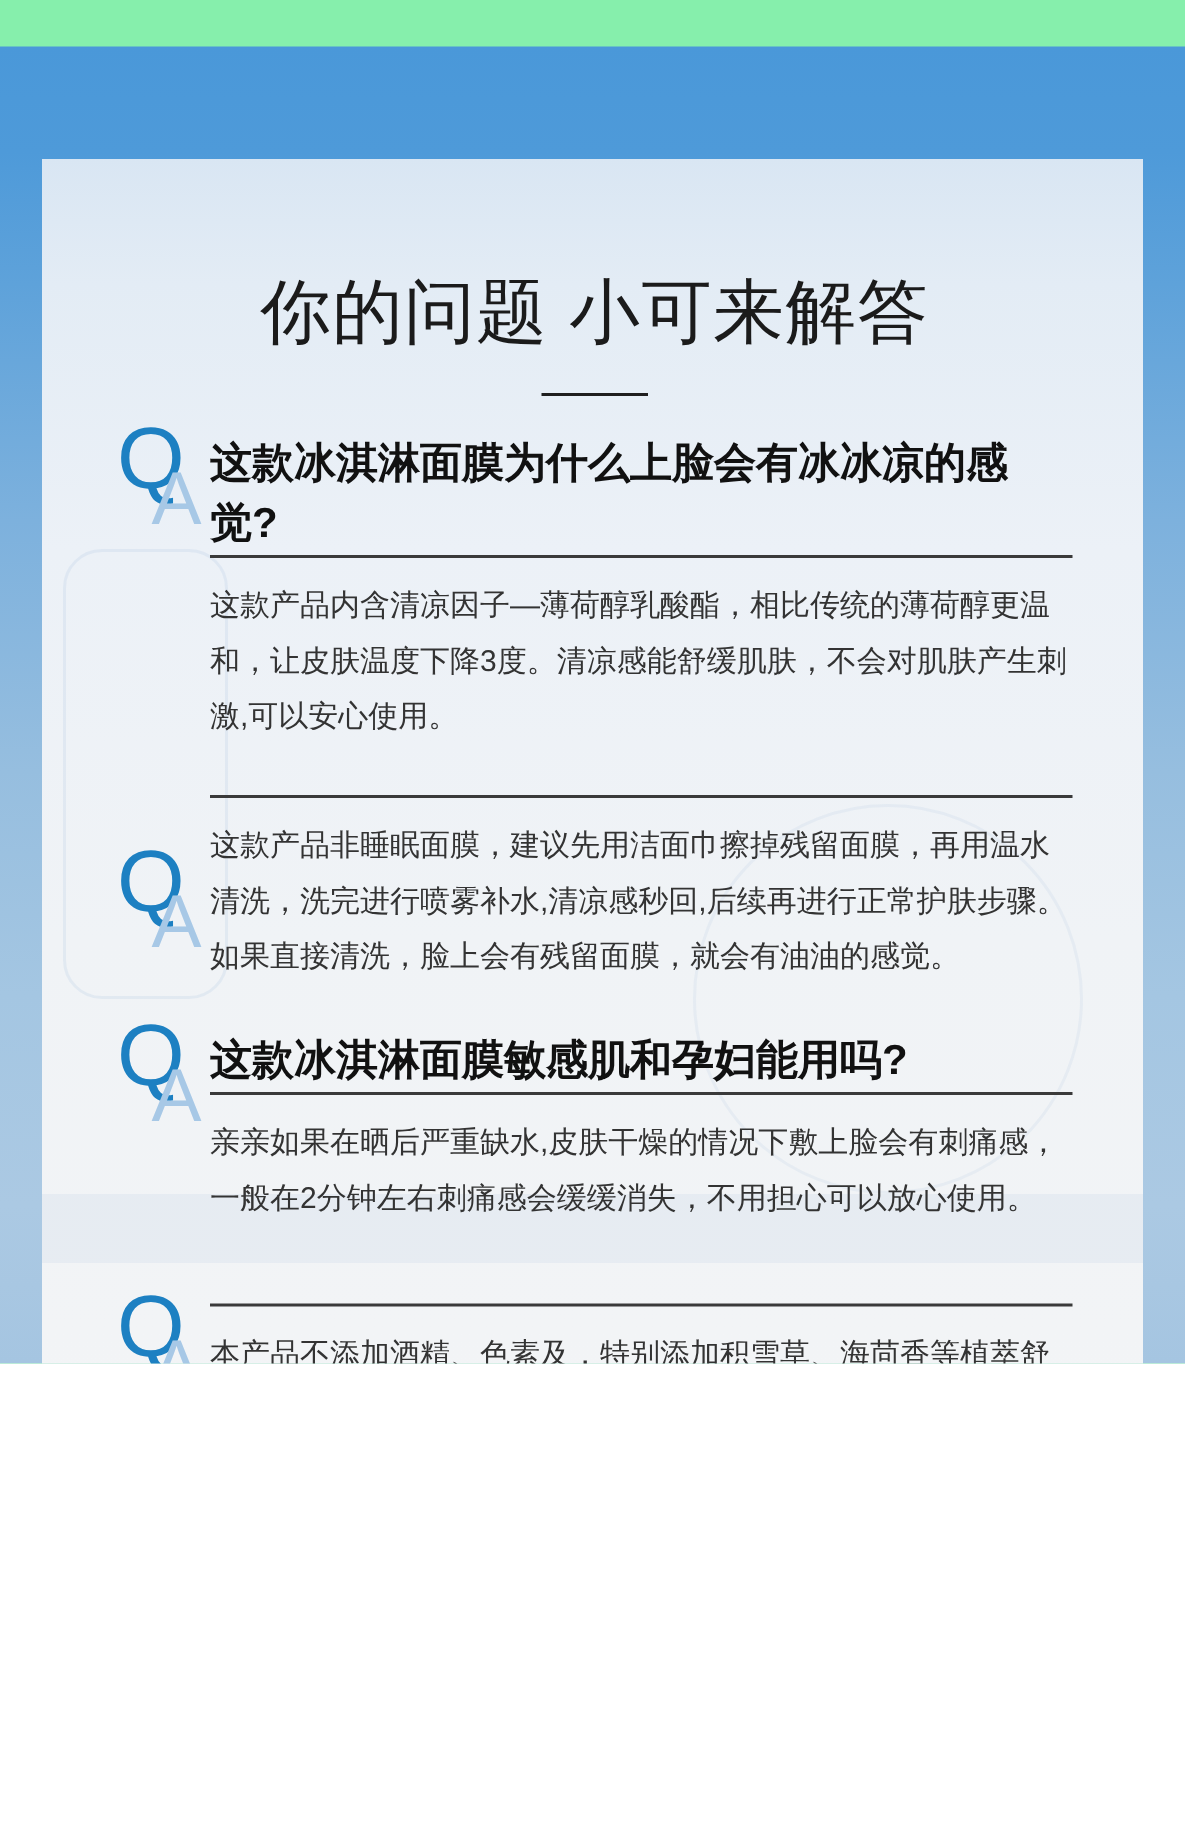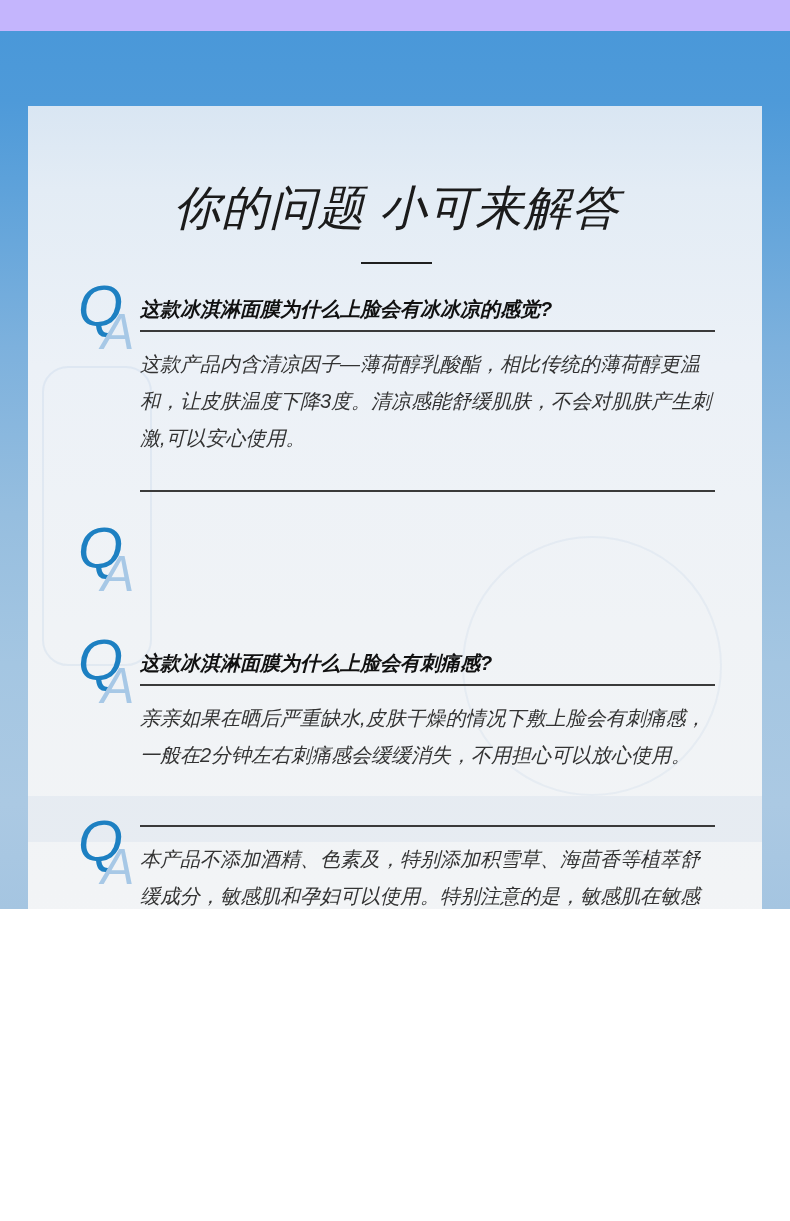--- a/index.html
+++ b/index.html
@@ -3,23 +3,22 @@
 <meta charset="utf-8">
 <style>
   * { box-sizing: border-box; }
   html, body { margin: 0; padding: 0; }
   body { font-family: "Liberation Sans", "DejaVu Sans", sans-serif; }
 
   .page {
     position: relative;
     width: 790px;
     height: 909px;
-    background: #c4b5fd;
+    background: #86efac;
     overflow: hidden;
-    font-style: italic;
   }
 
   
   .bg {
     position: absolute;
     left: 0; right: 0;
     top: 31px; bottom: 0;
     background: linear-gradient(180deg,
       #4a98d9 0%, #4e9ad9 8%, #5ea2da 18%,
       #7db1dd 36%, #96bedf 55%, #a4c6e2 72%,
@@ -136,21 +135,21 @@
   .qa-badge .a {
     position: absolute; left: 23px; top: 24px;
     font-size: 50px; line-height: 1;
     font-weight: 400;
     color: #a7c8e6;
   }
 
   .qa-content { flex: 1; min-width: 0; }
   .qa-question {
     margin: 0;
-    font-size: 20px;
+    font-size: 28px;
     line-height: 40px;
     font-weight: 700;
     color: #111111;
   }
   .qa-underline {
     height: 0;
     border-bottom: 2px solid #3a3a3a;
     margin-top: 1px;
   }
   .qa-answer {
@@ -196,30 +195,31 @@
       </div>
     </div>
 
     <div class="qa-block b2">
       <div class="qa-badge">
         <span class="q">Q</span>
         <span class="a">A</span>
       </div>
       <div class="qa-content">
         <div class="qa-underline"></div>
+        <p class="qa-answer">这款产品非睡眠面膜，建议先用洁面巾擦掉残留面膜，再用温水清洗，洗完进行喷雾补水,清凉感秒回,后续再进行正常护肤步骤。如果直接清洗，脸上会有残留面膜，就会有油油的感觉。</p>
       </div>
     </div>
 
     <div class="qa-block b3">
       <div class="qa-badge">
         <span class="q">Q</span>
         <span class="a">A</span>
       </div>
       <div class="qa-content">
-        <h2 class="qa-question">这款冰淇淋面膜为什么上脸会有刺痛感?</h2>
+        <h2 class="qa-question">这款冰淇淋面膜敏感肌和孕妇能用吗?</h2>
         <div class="qa-underline"></div>
         <p class="qa-answer">亲亲如果在晒后严重缺水,皮肤干燥的情况下敷上脸会有刺痛感，一般在2分钟左右刺痛感会缓缓消失，不用担心可以放心使用。</p>
       </div>
     </div>
 
     <div class="qa-block b4">
       <div class="qa-badge">
         <span class="q">Q</span>
         <span class="a">A</span>
       </div>

